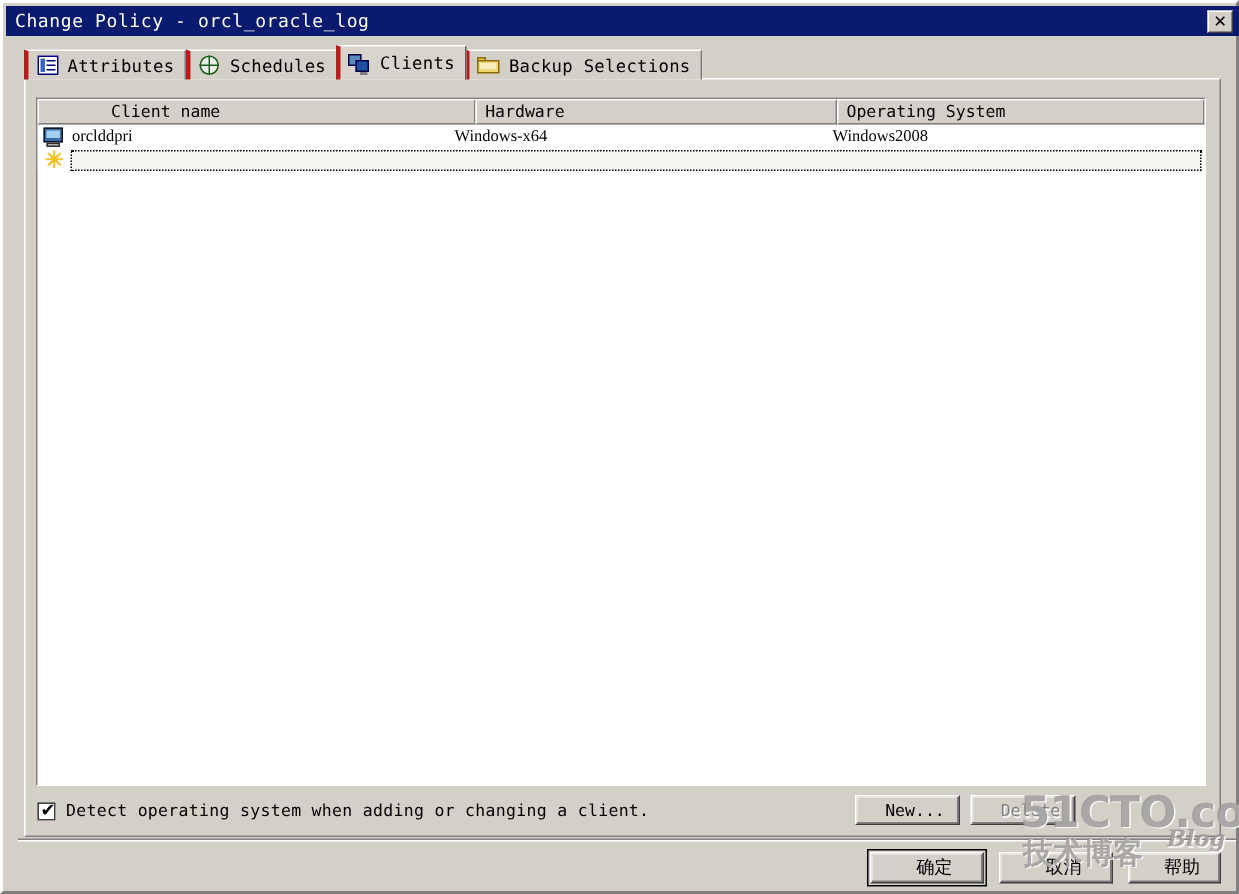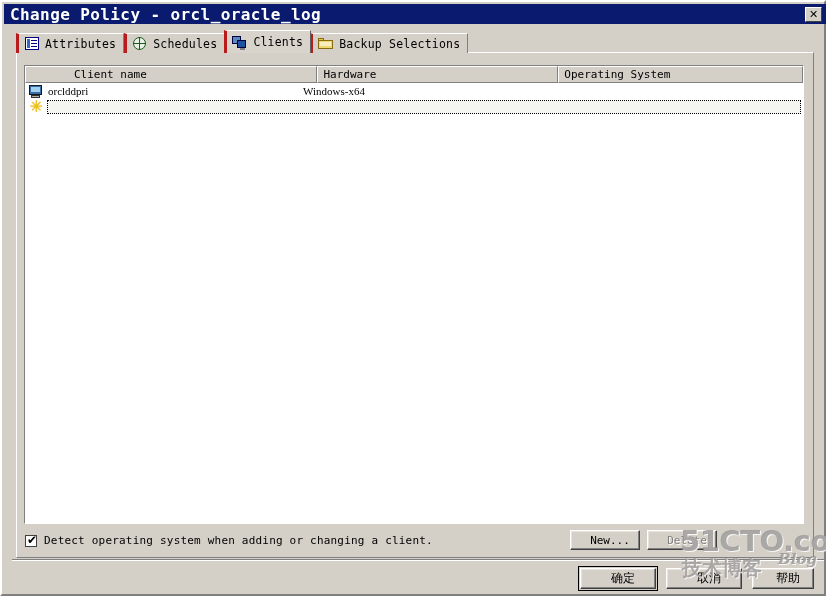--- a/index.html
+++ b/index.html
@@ -41,22 +41,22 @@
     width: 822px;
     height: 20px;
     background: #0a1a6e;
     display: flex;
     align-items: center;
     justify-content: space-between;
   }
   .titlebar-text {
     color: #ffffff;
     font-family: "DejaVu Sans Mono", "Liberation Mono", monospace;
-    font-size: 16px;
-    font-weight: bold;
+    font-size: 12px;
+    font-weight: normal;
     letter-spacing: 0.4px;
     padding-left: 6px;
     white-space: nowrap;
   }
   .close-btn {
     width: 17px;
     height: 15px;
     margin-right: 4px;
     background: #d4d0c8;
     border-left: 1px solid #ffffff;
@@ -567,20 +567,21 @@
 
       <div class="data-row">
         <div class="row-cell name">
           <span class="client-icon">
             <span class="scr"></span>
               <span class="base"></span>
           </span>
           <span>orclddpri</span>
         </div>
         <div class="row-cell hw">Windows-x64</div>
+        <div class="row-cell os">Windows2008</div>
       </div>
 
       <div class="new-row">
         <div class="star-cell">
           <span class="star-icon">✳</span>
         </div>
         <div class="new-row-field"></div>
       </div>
 
     </div>

